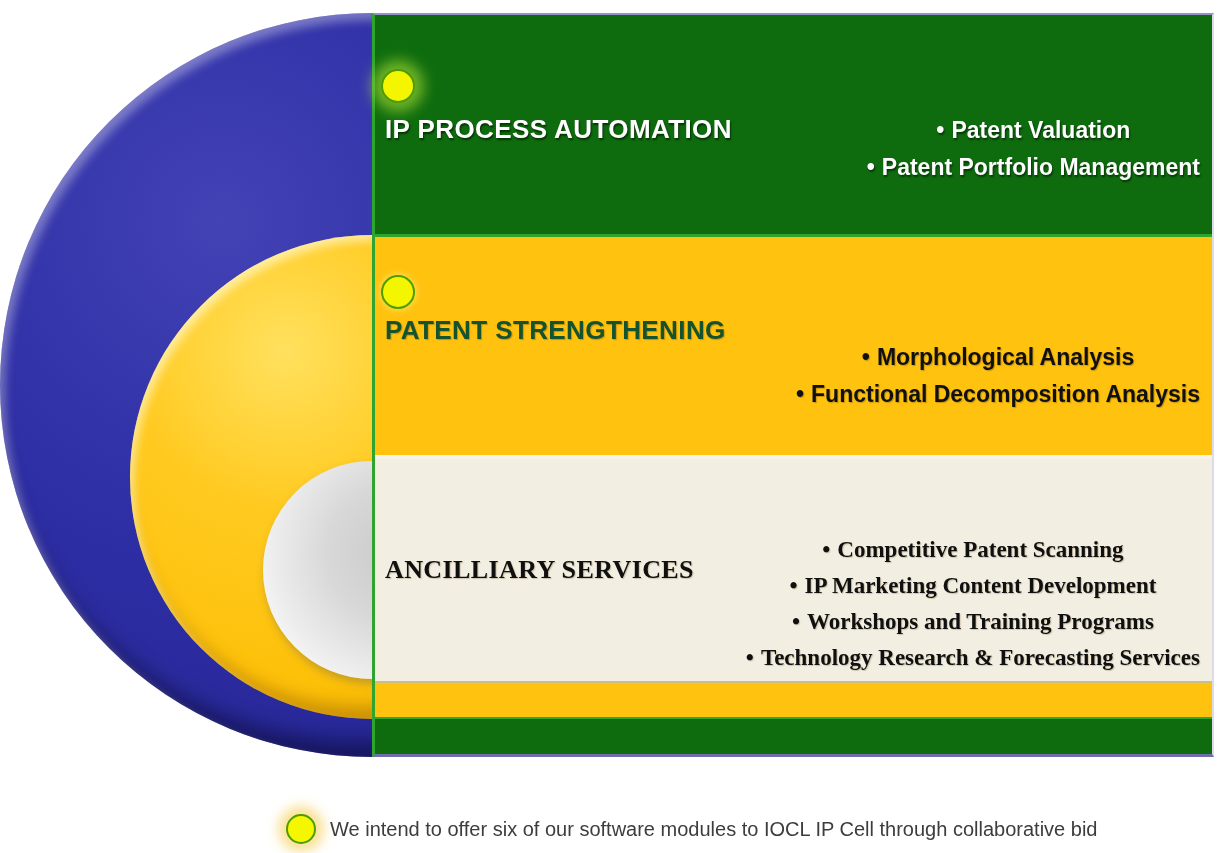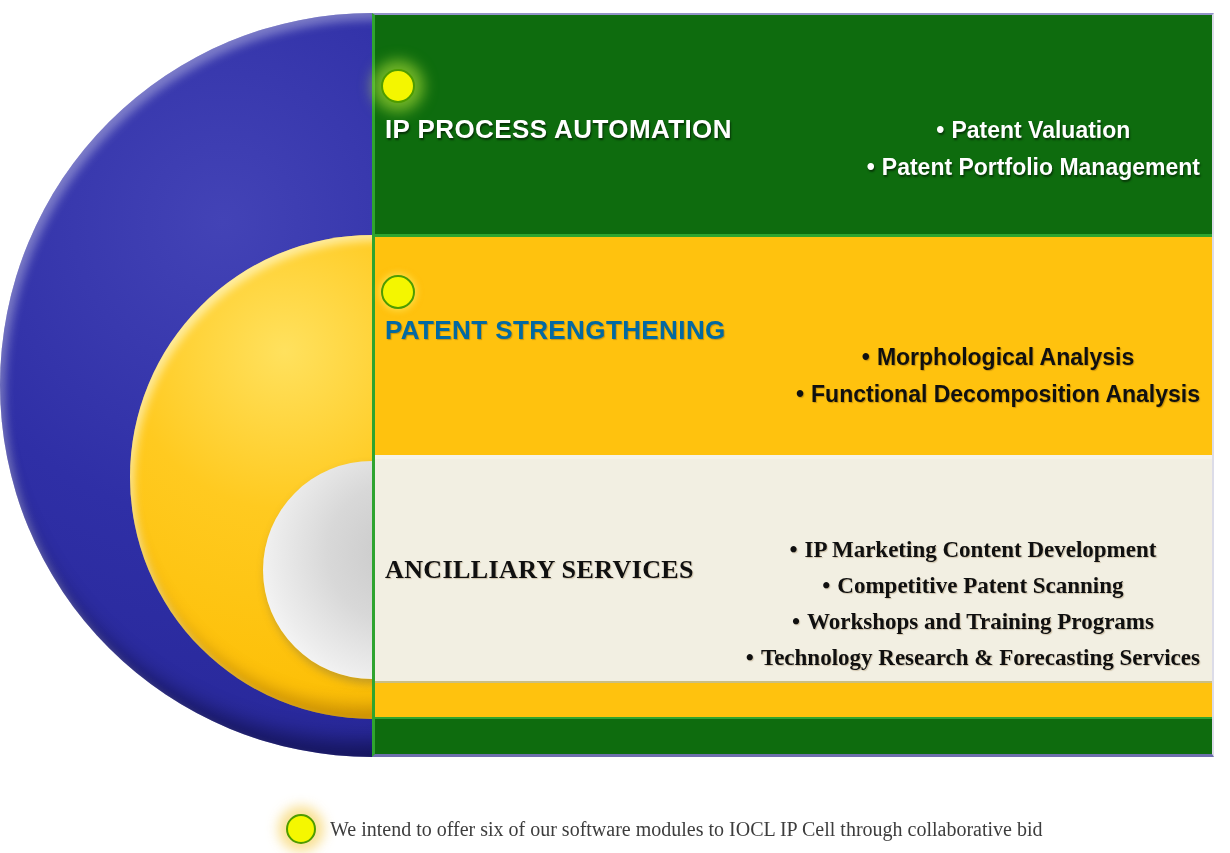--- a/index.html
+++ b/index.html
@@ -47,35 +47,35 @@
   }
   .band-green1 .marker { top:54px; box-shadow:0 0 14px 9px rgba(195,240,60,0.55); }
   .band-gold2  .marker { top:38px; box-shadow:0 0 6px 2px rgba(255,245,120,0.5); }
 
   
   .band-title {
     position:absolute; left:10px; font-weight:bold; font-size:26px;
     letter-spacing:0.4px; line-height:34px; white-space:nowrap;
   }
   .band-green1 .band-title { top:97px; color:#ffffff; text-shadow:1px 2px 2px rgba(0,0,0,0.55); }
-  .band-gold2  .band-title { top:76px; color:#0369a1; text-shadow:1px 1px 1px rgba(100,60,0,0.35); }
+  .band-gold2  .band-title { top:76px; color:#14532d; text-shadow:1px 1px 1px rgba(100,60,0,0.35); }
   .band-cream3 .band-title { top:94px; color:#101010; text-shadow:1px 1px 1px rgba(100,60,0,0.25); }
 
   
   .bullets {
     position:absolute; right:12px; margin:0; padding:0; list-style:none;
     text-align:center; font-weight:bold; font-size:23px; white-space:nowrap;
   }
   .band-green1 .bullets { top:97px;  color:#ffffff; line-height:37px; text-shadow:1px 2px 2px rgba(0,0,0,0.5); }
   .band-gold2  .bullets { top:102px; color:#101010; line-height:37px; text-shadow:1px 1px 1px rgba(100,60,0,0.35); }
   .band-cream3 .bullets { top:73px;  color:#101010; line-height:36px; text-shadow:1px 1px 1px rgba(100,60,0,0.25); }
   .bullets .dot { margin-right:7px; }
 
   
-  .legend { position:absolute; left:286px; top:804px; height:50px; display:flex; align-items:center; gap:14px;font-family:Liberation Serif, serif; }
+  .legend { position:absolute; left:286px; top:804px; height:50px; display:flex; align-items:center; gap:14px; }
   .legend-marker {
     width:26px; height:26px; border-radius:50%; background:#f5f700;
     border:2px solid #4e9c00; box-sizing:content-box; flex:0 0 auto;
     box-shadow:0 0 12px 8px rgba(248,220,130,0.85);
   }
   .legend-text { font-size:20px; color:#3d3d3d; white-space:nowrap; }
 </style>
 </head>
 <body>
 
@@ -103,22 +103,22 @@
       </div>
       <ul class="bullets">
         <li><span class="dot">•</span><span>Morphological Analysis</span></li>
         <li><span class="dot">•</span><span>Functional Decomposition Analysis</span></li>
       </ul>
     </div>
 
     <div class="band band-cream3">
       <div class="band-title">ANCILLIARY SERVICES</div>
       <ul class="bullets">
+        <li><span class="dot">•</span><span>Competitive Patent Scanning</span></li>
         <li><span class="dot">•</span><span>IP Marketing Content Development</span></li>
-        <li><span class="dot">•</span><span>Competitive Patent Scanning</span></li>
         <li><span class="dot">•</span><span>Workshops and Training Programs</span></li>
         <li><span class="dot">•</span><span>Technology Research &amp; Forecasting Services</span></li>
       </ul>
     </div>
 
     <div class="band strip-gold"></div>
     <div class="band strip-green"></div>
   </div>
 
   <div class="legend">

